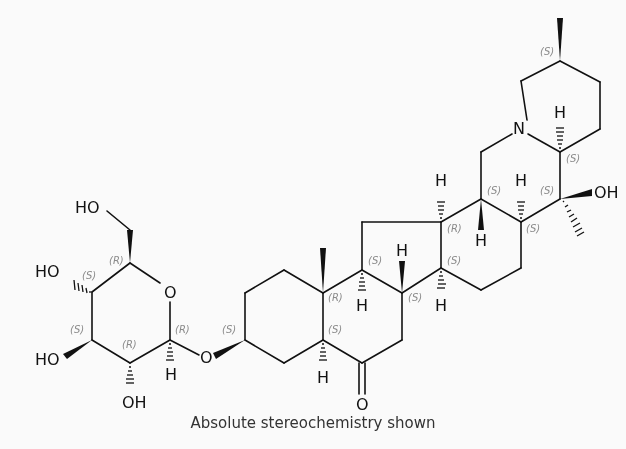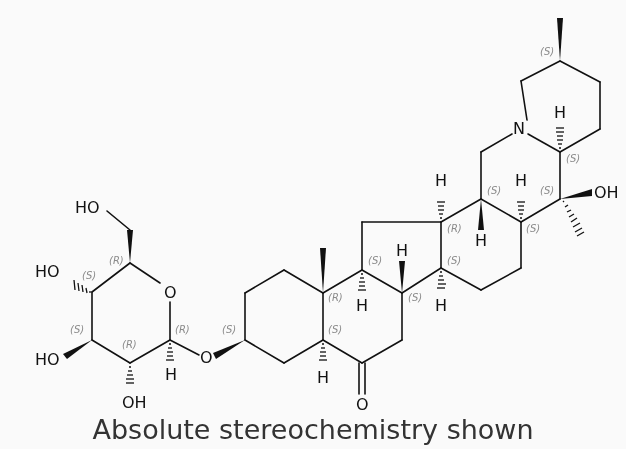--- a/index.html
+++ b/index.html
@@ -3,21 +3,21 @@
 <meta charset="utf-8">
 <style>
   html, body { margin: 0; padding: 0; background: #fafafa; }
   body { width: 626px; height: 449px; position: relative; overflow: hidden; font-family: "DejaVu Sans", sans-serif; }
   #mol { position: absolute; left: 0; top: 0; }
   .bond { stroke: #111; stroke-width: 1.6; fill: none; stroke-linecap: round; }
   .wedge { fill: #111; stroke: none; }
   .hash { stroke: #111; stroke-width: 1.3; }
   .atom { font-family: "DejaVu Sans", sans-serif; font-size: 16px; fill: #111; }
   .stereo { font-family: "DejaVu Sans", sans-serif; font-size: 10px; font-style: italic; fill: #8a8a8a; }
-  .caption { position: absolute; left: 0; width: 626px; top: 414px; text-align: center; font-size: 27px; color: #333; font-family: "DejaVu Sans", sans-serif; }
+  .caption { position: absolute; left: 0; width: 626px; top: 414px; text-align: center; font-size: 15px; color: #333; font-family: "DejaVu Sans", sans-serif; }
 </style>
 </head>
 <body>
 
 <svg id="mol" width="626" height="449" viewBox="0 0 626 449">
 
   <g>
     <line class="bond" x1="130" y1="263" x2="160" y2="283"></line>
     <line class="bond" x1="170" y1="302" x2="170" y2="340"></line>
     <line class="bond" x1="170" y1="340" x2="130" y2="363"></line>

